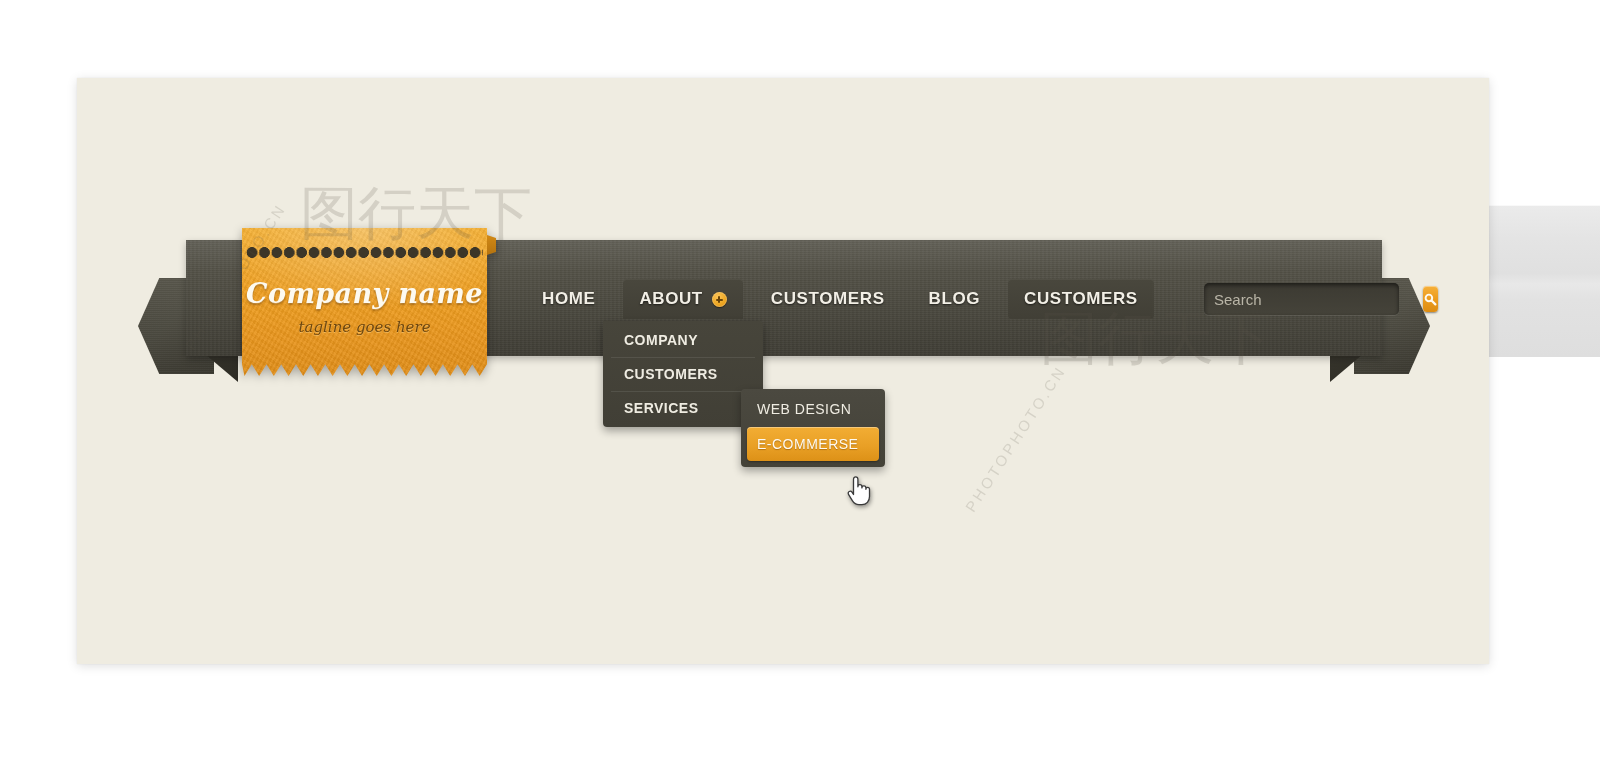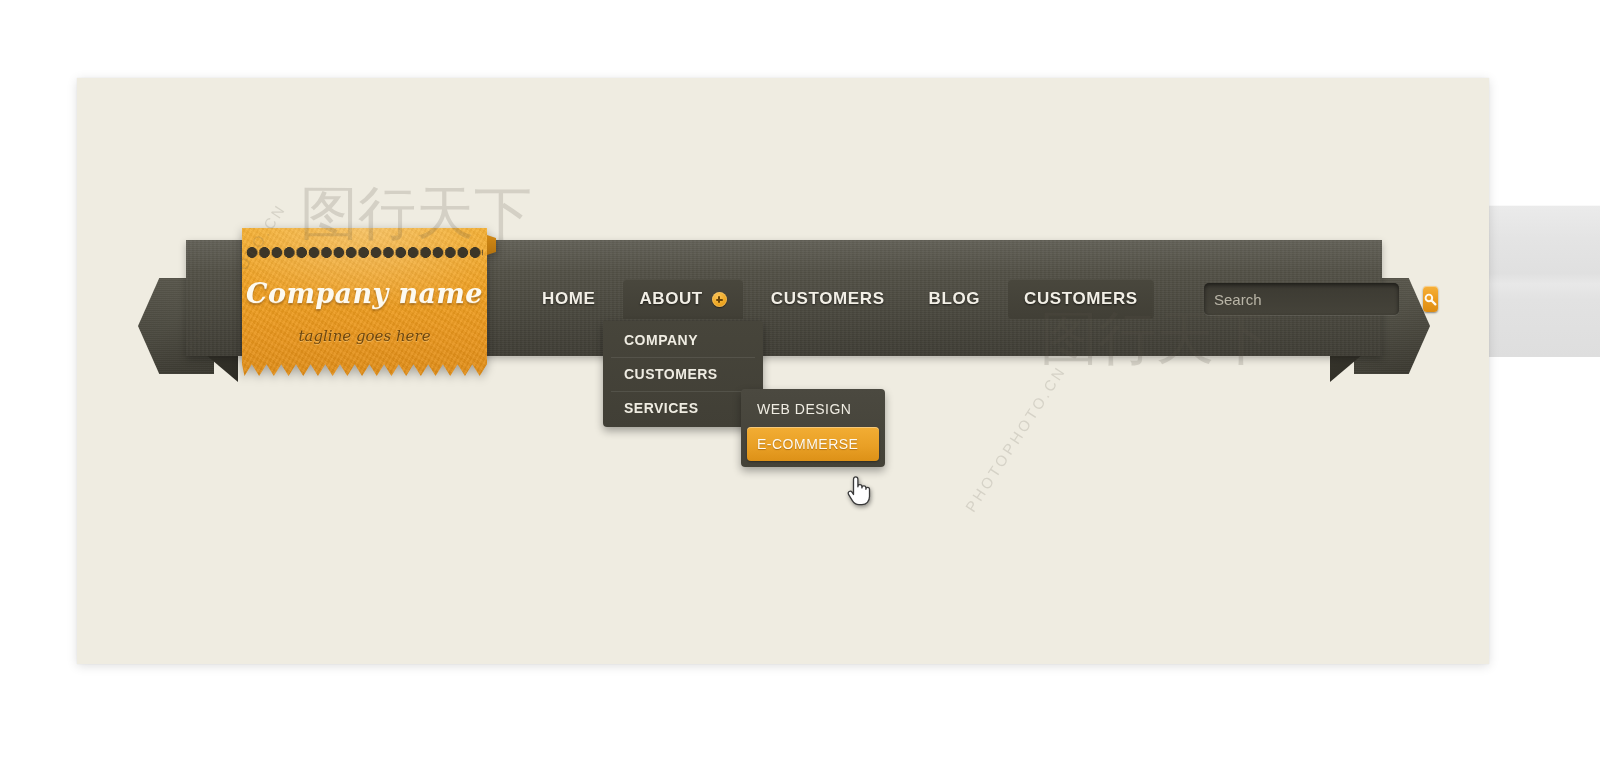--- a/index.html
+++ b/index.html
@@ -170,21 +170,20 @@
   .logo-tagline {
     position: absolute;
     left: 0; right: 0;
     top: 90px;
     text-align: center;
     font-family: "DejaVu Serif", serif;
     font-style: italic;
     font-size: 15px;
     color: #6d4710;
     text-shadow: 0 1px 0 rgba(255,220,150,.45);
-    margin-top: 9px;
   }
 
   
   .nav {
     position: absolute;
     left: 520px;
     top: 279px;
     height: 40px;
     display: flex;
     align-items: flex-end;

